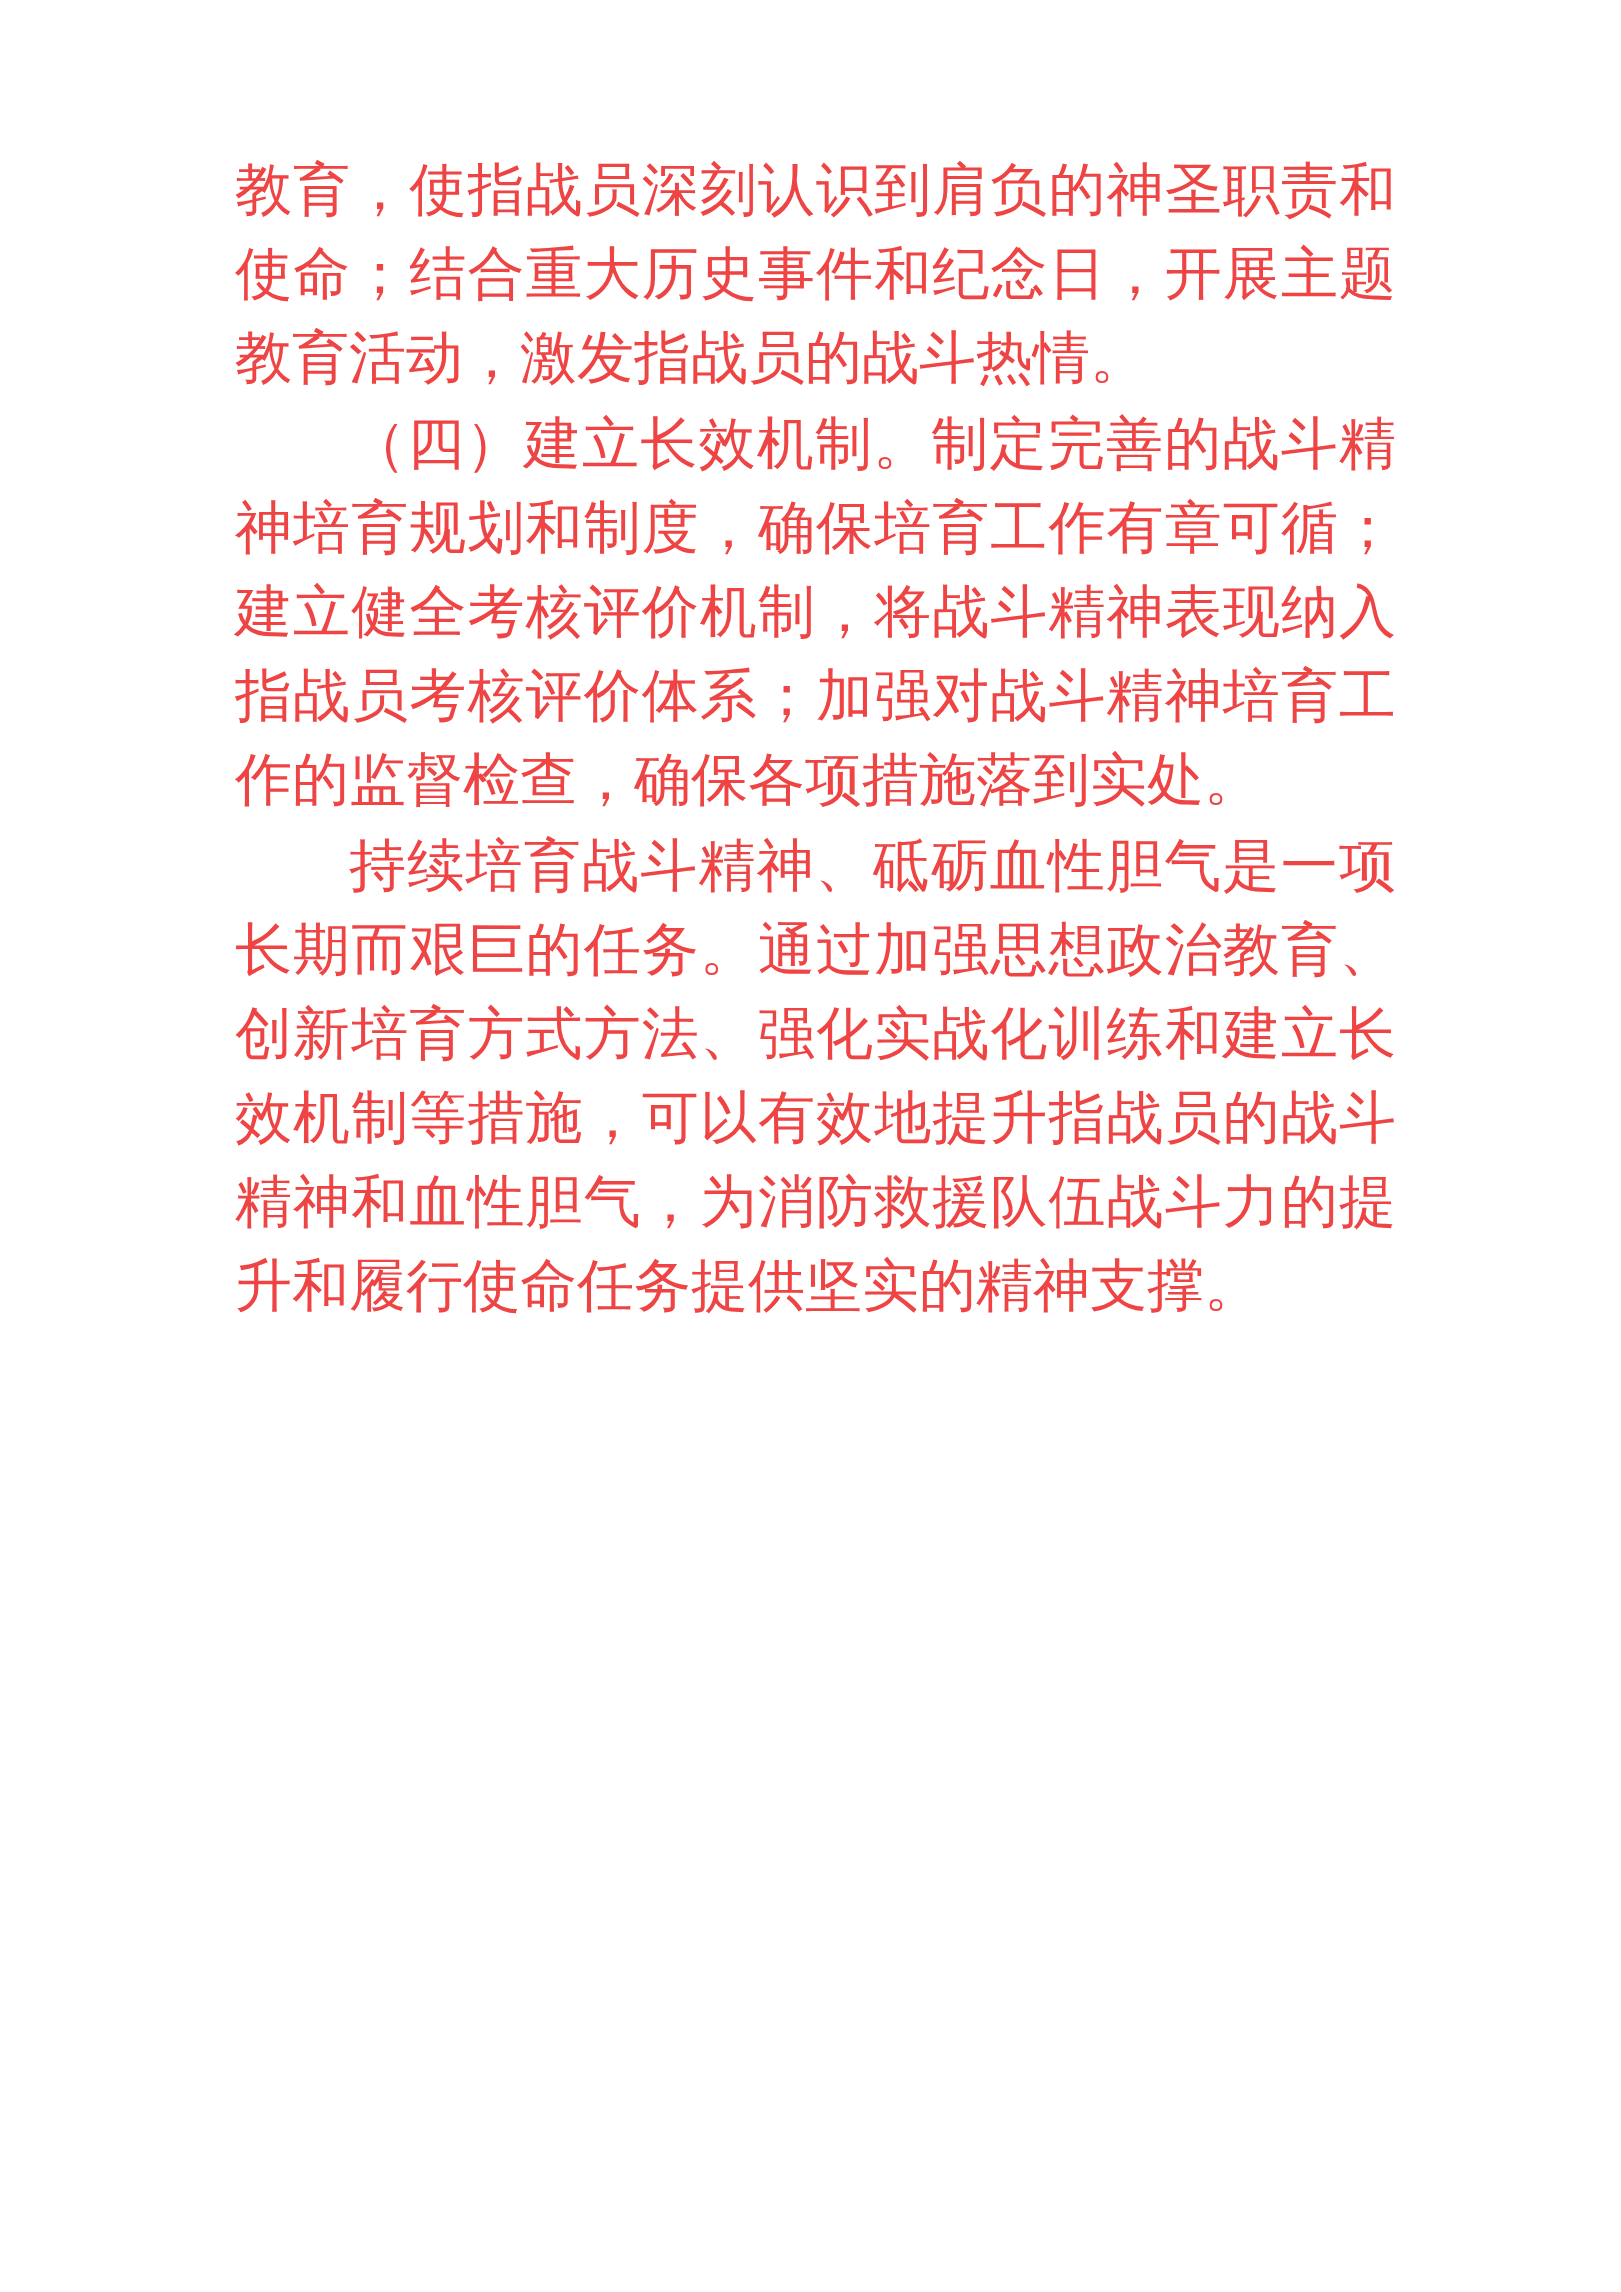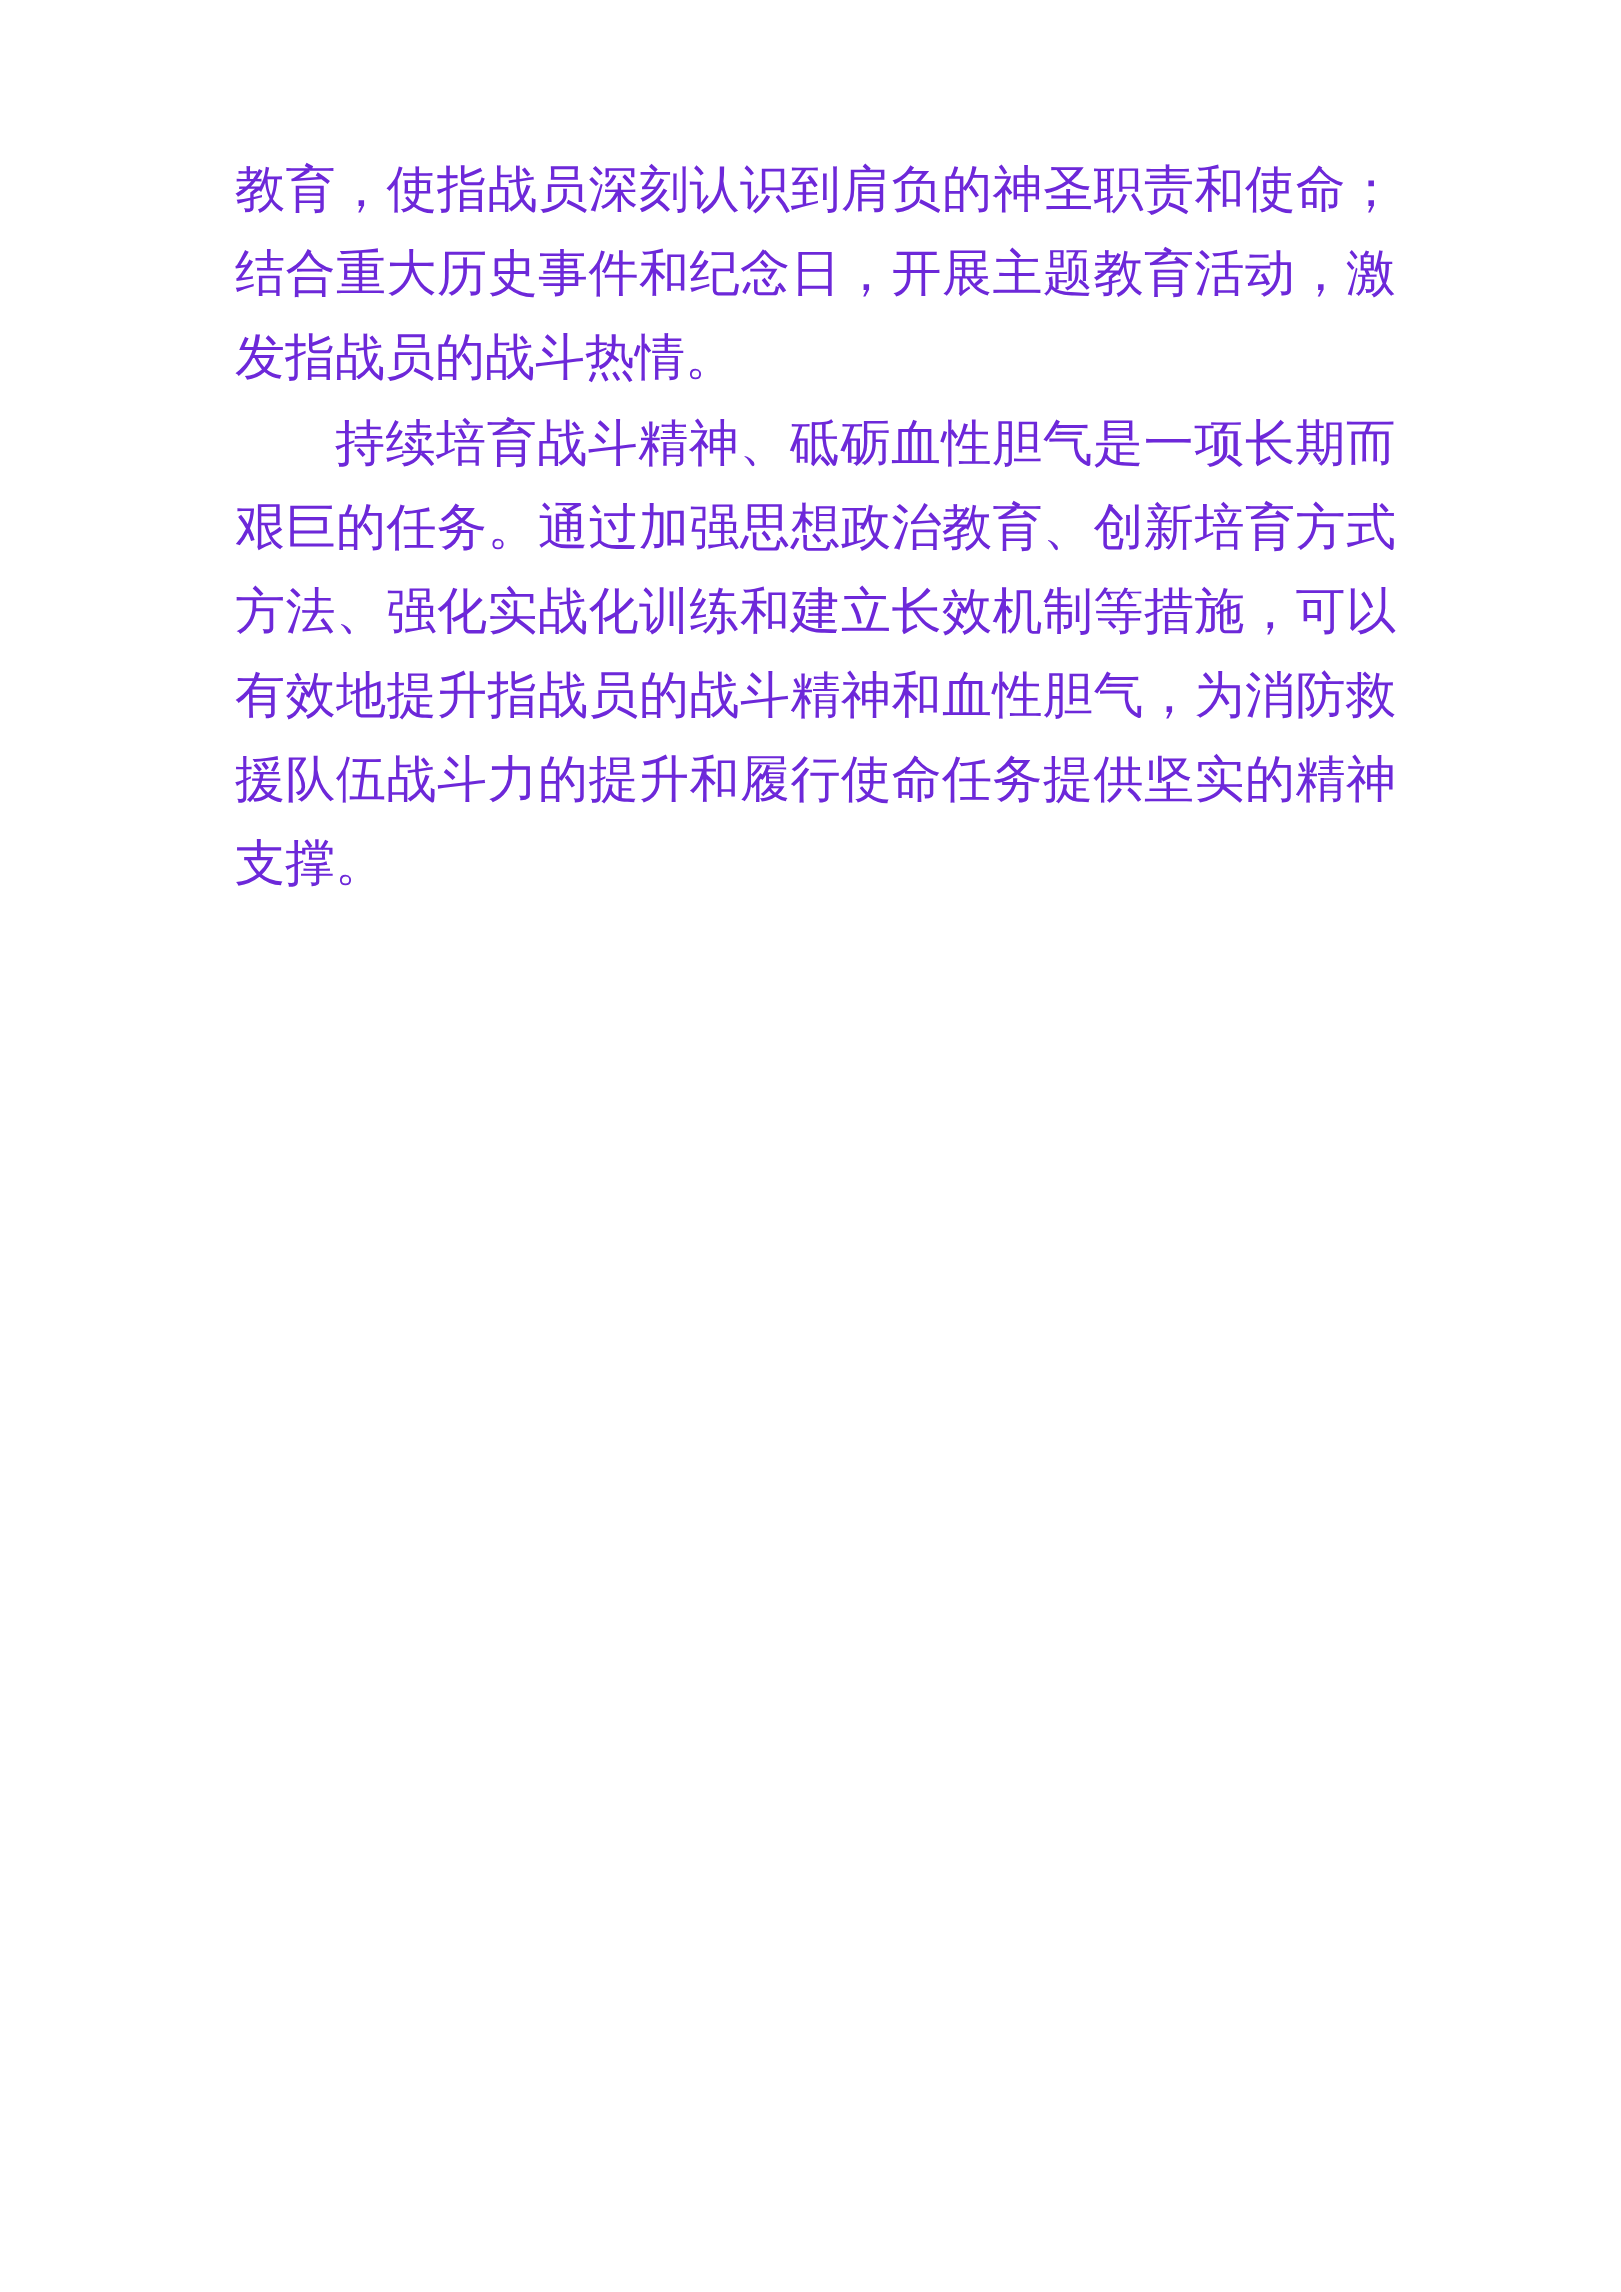--- a/index.html
+++ b/index.html
@@ -17,39 +17,40 @@
     box-sizing: border-box;
   }
   .doc-body {
     position: absolute;
     left: 235px;
     top: 147px;
     width: 1161px;
   }
   .para {
     font-family: "Liberation Sans", "DejaVu Sans", sans-serif;
-    font-size: 50px;
+    font-size: 57px;
     line-height: 84px;
-    color: #6d28d9;
+    color: #ef4444;
     text-align: justify;
     text-justify: inter-ideograph;
     letter-spacing: 0px;
     margin: 0 0 2px 0;
     word-break: break-all;
     white-space: normal;
   }
   .para.indent {
     text-indent: 2em;
   }
   .para:last-child {
     margin-bottom: 0;
   }
 </style>
 </head>
 <body>
 
 <div class="page">
   <div class="doc-body">
     <p class="para">教育，使指战员深刻认识到肩负的神圣职责和使命；结合重大历史事件和纪念日，开展主题教育活动，激发指战员的战斗热情。</p>
+    <p class="para indent">（四）建立长效机制。制定完善的战斗精神培育规划和制度，确保培育工作有章可循；建立健全考核评价机制，将战斗精神表现纳入指战员考核评价体系；加强对战斗精神培育工作的监督检查，确保各项措施落到实处。</p>
     <p class="para indent">持续培育战斗精神、砥砺血性胆气是一项长期而艰巨的任务。通过加强思想政治教育、创新培育方式方法、强化实战化训练和建立长效机制等措施，可以有效地提升指战员的战斗精神和血性胆气，为消防救援队伍战斗力的提升和履行使命任务提供坚实的精神支撑。</p>
   </div>
 </div>
 
 
 </body></html>

